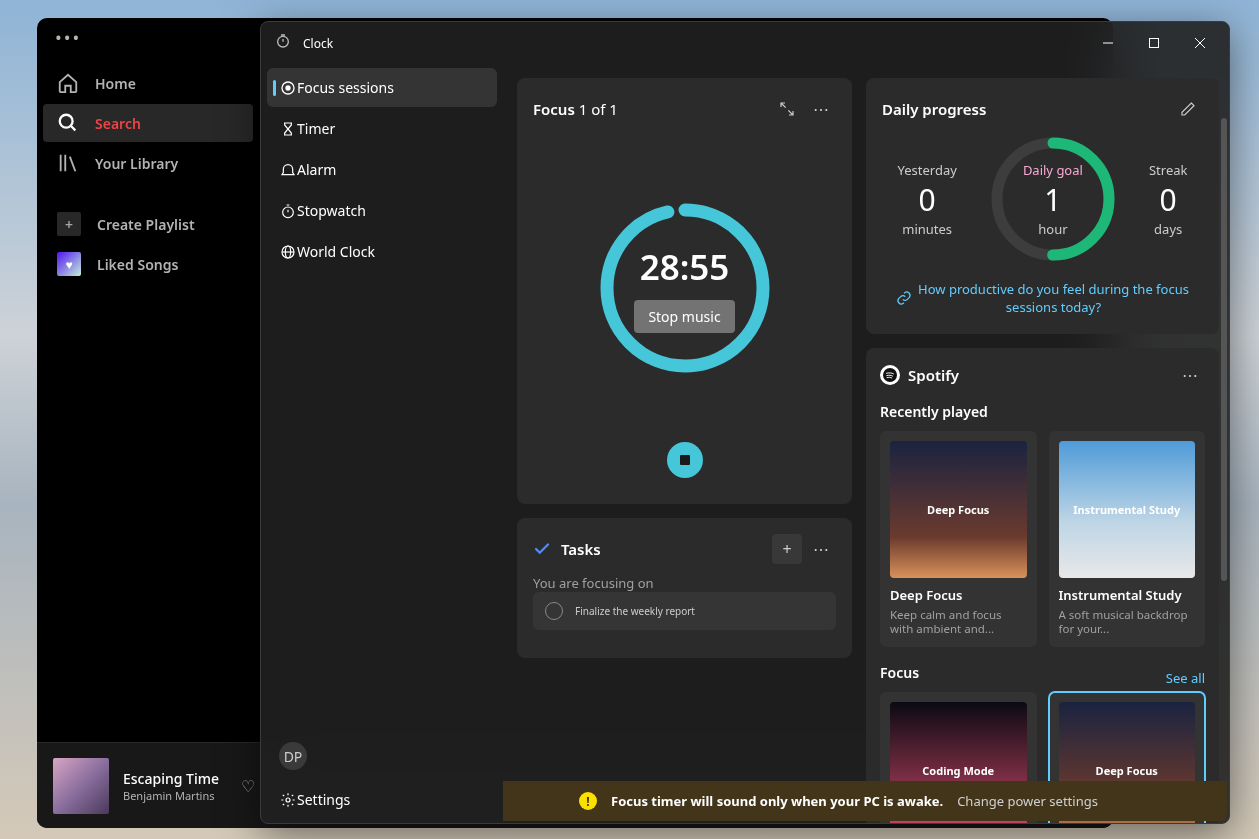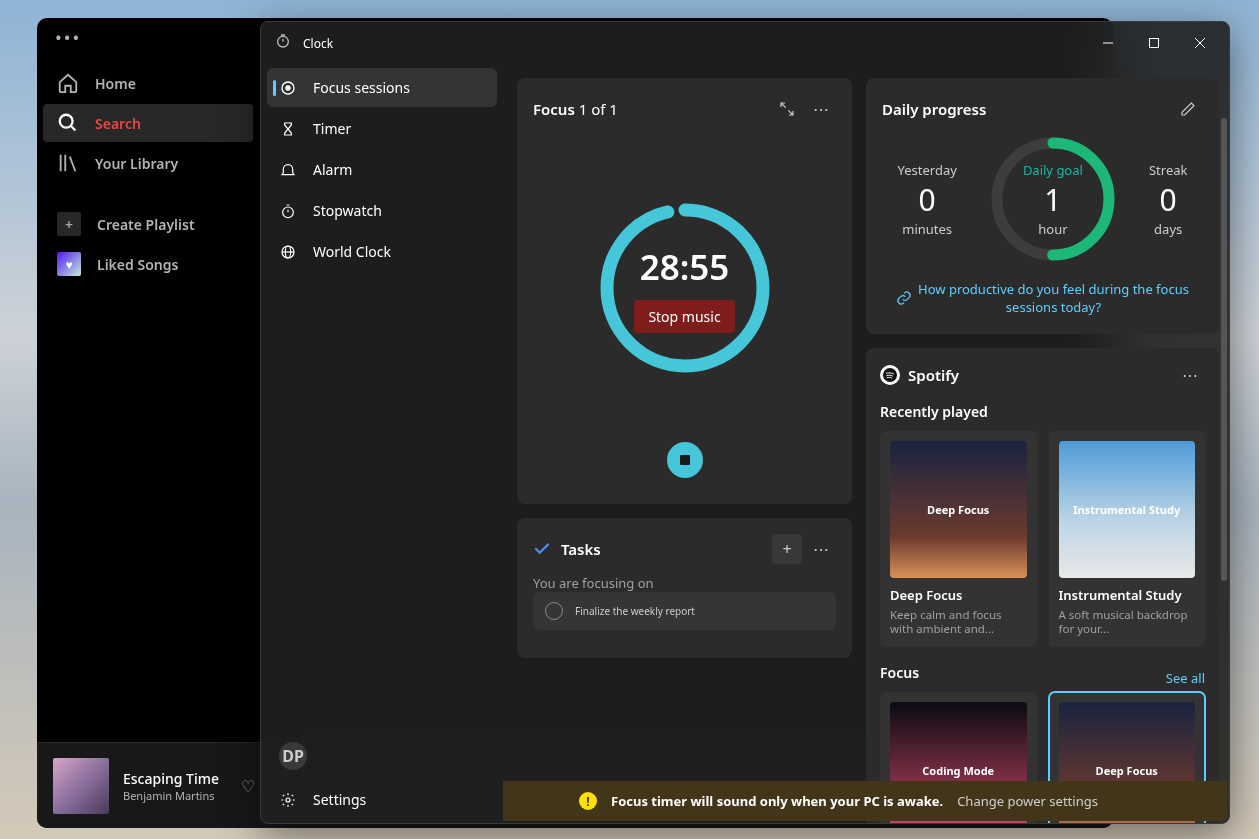--- a/index.html
+++ b/index.html
@@ -22,45 +22,45 @@
 .playbar-artist { color:#b3b3b3; font-size:11px;}
 .playbar-heart{ color:#a7a7a7; margin-left:8px;}
 
 .clock-window { position:absolute; left:260px; top:21px; width:970px; height:803px; background: rgba(32,32,32,0.9); backdrop-filter: blur(30px); border-radius: 8px; overflow:hidden; display:flex; flex-direction:column; border:1px solid #3a3a3a; box-shadow: 0 10px 40px rgba(0,0,0,0.5);}
 .clock-titlebar { height:42px; display:flex; align-items:center; padding:0 6px 0 14px; color:#fff; font-size:12px;}
 .clock-titlebar-left{display:flex;align-items:center;gap:12px;}
 .clock-win-btns{margin-left:auto;display:flex;}
 .clock-win-btn{width:46px;height:32px;display:flex;align-items:center;justify-content:center;color:#fff;cursor:pointer;}
 .clock-body{display:flex;flex:1;min-height:0;}
 .clock-nav{width:242px;padding:4px 6px;display:flex;flex-direction:column;gap:2px;}
-.clock-nav-item{display:flex;align-items:center;gap:16px;padding:10px 12px;border-radius:6px;color:#fff;font-size:14px;cursor:pointer;}
+.clock-nav-item{display:flex;align-items:center;padding:10px 12px;border-radius:6px;color:#fff;font-size:14px;cursor:pointer;}
 .clock-nav-item.active{background:#343434;}
 .clock-nav-item.active::before{content:"";position:absolute;left:2px;width:3px;height:16px;background:#60cdff;border-radius:2px;margin-left:4px;}
 .clock-nav-item{position:relative;}
 .clock-nav-spacer{flex:1;}
 .clock-nav .nav-icon{width:18px;display:flex;justify-content:center;}
-.clock-profile{width:28px;height:28px;border-radius:50%;background:#3a3a3a;color:#ccc;display:flex;align-items:center;justify-content:center;font-size:16px;font-weight:700;margin:8px 12px;}
+.clock-profile{width:28px;height:28px;border-radius:50%;background:#3a3a3a;color:#ccc;display:flex;align-items:center;justify-content:center;font-size:14px;font-weight:400;margin:8px 12px;}
 .clock-content{flex:1;padding:14px 10px 0 14px;display:flex;gap:14px;overflow:hidden;position:relative;}
 .col-left{width:335px;display:flex;flex-direction:column;gap:14px;}
 .col-right{flex:1;display:flex;flex-direction:column;gap:14px;min-width:0;}
 .card{background:#2b2b2b;border-radius:8px;padding:16px;color:#fff;}
 .card-header{display:flex;align-items:center;margin-bottom:10px;}
 .card-title{font-size:15px;font-weight:600;}
 .card-actions{margin-left:auto;display:flex;gap:4px;}
 .icon-btn{width:30px;height:30px;border-radius:4px;display:flex;align-items:center;justify-content:center;color:#ccc;cursor:pointer;font-size:16px;}
 .focus-card{height:426px;display:flex;flex-direction:column;}
 .focus-header{display:flex;align-items:center;}
 .focus-title{font-size:15px;}
 .focus-title strong{font-weight:600;}
 .focus-ring-wrap{flex:1;display:flex;align-items:center;justify-content:center;position:relative;}
 .focus-ring{position:relative;width:180px;height:180px;}
 .focus-ring svg{transform:rotate(-90deg);}
 .focus-center{position:absolute;inset:0;display:flex;flex-direction:column;align-items:center;justify-content:center;gap:10px;}
 .focus-time{font-size:35px;font-weight:600;}
-.stop-music-btn{background:#7f1d1d;border:none;color:#fff;padding:7px 14px;border-radius:4px;font-size:14px;cursor:pointer;}
+.stop-music-btn{background:#737373;border:none;color:#fff;padding:7px 14px;border-radius:4px;font-size:14px;cursor:pointer;}
 .focus-stop-btn{width:36px;height:36px;border-radius:50%;background:#46c6d9;display:flex;align-items:center;justify-content:center;cursor:pointer;margin:0 auto 10px;}
 .focus-stop-btn .sq{width:10px;height:10px;background:#1a1a1a;border-radius:1px;}
 .tasks-card{min-height:140px;}
 .tasks-label{color:#a0a0a0;font-size:13px;}
 .task-item{background:#353535;border-radius:6px;padding:10px 12px;display:flex;align-items:center;gap:12px;cursor:pointer;}
 .task-circle{width:18px;height:18px;border:1.5px solid #888;border-radius:50%;}
 .task-text{color:#ccc;font-size:10px;}
 .tasks-title-wrap{display:flex;align-items:center;gap:10px;}
 .todo-icon{width:18px;height:18px;}
 
@@ -313,21 +313,21 @@
               <div class="label">Yesterday</div>
               <div class="value">0</div>
               <div class="unit">minutes</div>
             </div>
             <div class="goal-ring">
               <svg width="130" height="130" viewBox="0 0 130 130" style="transform:rotate(-90deg)">
                 <circle cx="65" cy="65" r="56" fill="none" stroke="#3d3d3d" stroke-width="11"></circle>
                 <circle cx="65" cy="65" r="56" fill="none" stroke="#1db878" stroke-width="11" stroke-dasharray="352" stroke-dashoffset="176" stroke-linecap="round"></circle>
               </svg>
               <div class="goal-center">
-                <div class="label" style="font-size:13px;color:#14b8a6">Daily goal</div>
+                <div class="label" style="font-size:13px;color:#f9a8d4">Daily goal</div>
                 <div class="value" style="font-size:30px">1</div>
                 <div class="unit" style="font-size:13px;color:#ccc">hour</div>
               </div>
             </div>
             <div class="progress-stat">
               <div class="label">Streak</div>
               <div class="value">0</div>
               <div class="unit">days</div>
             </div>
           </div>

